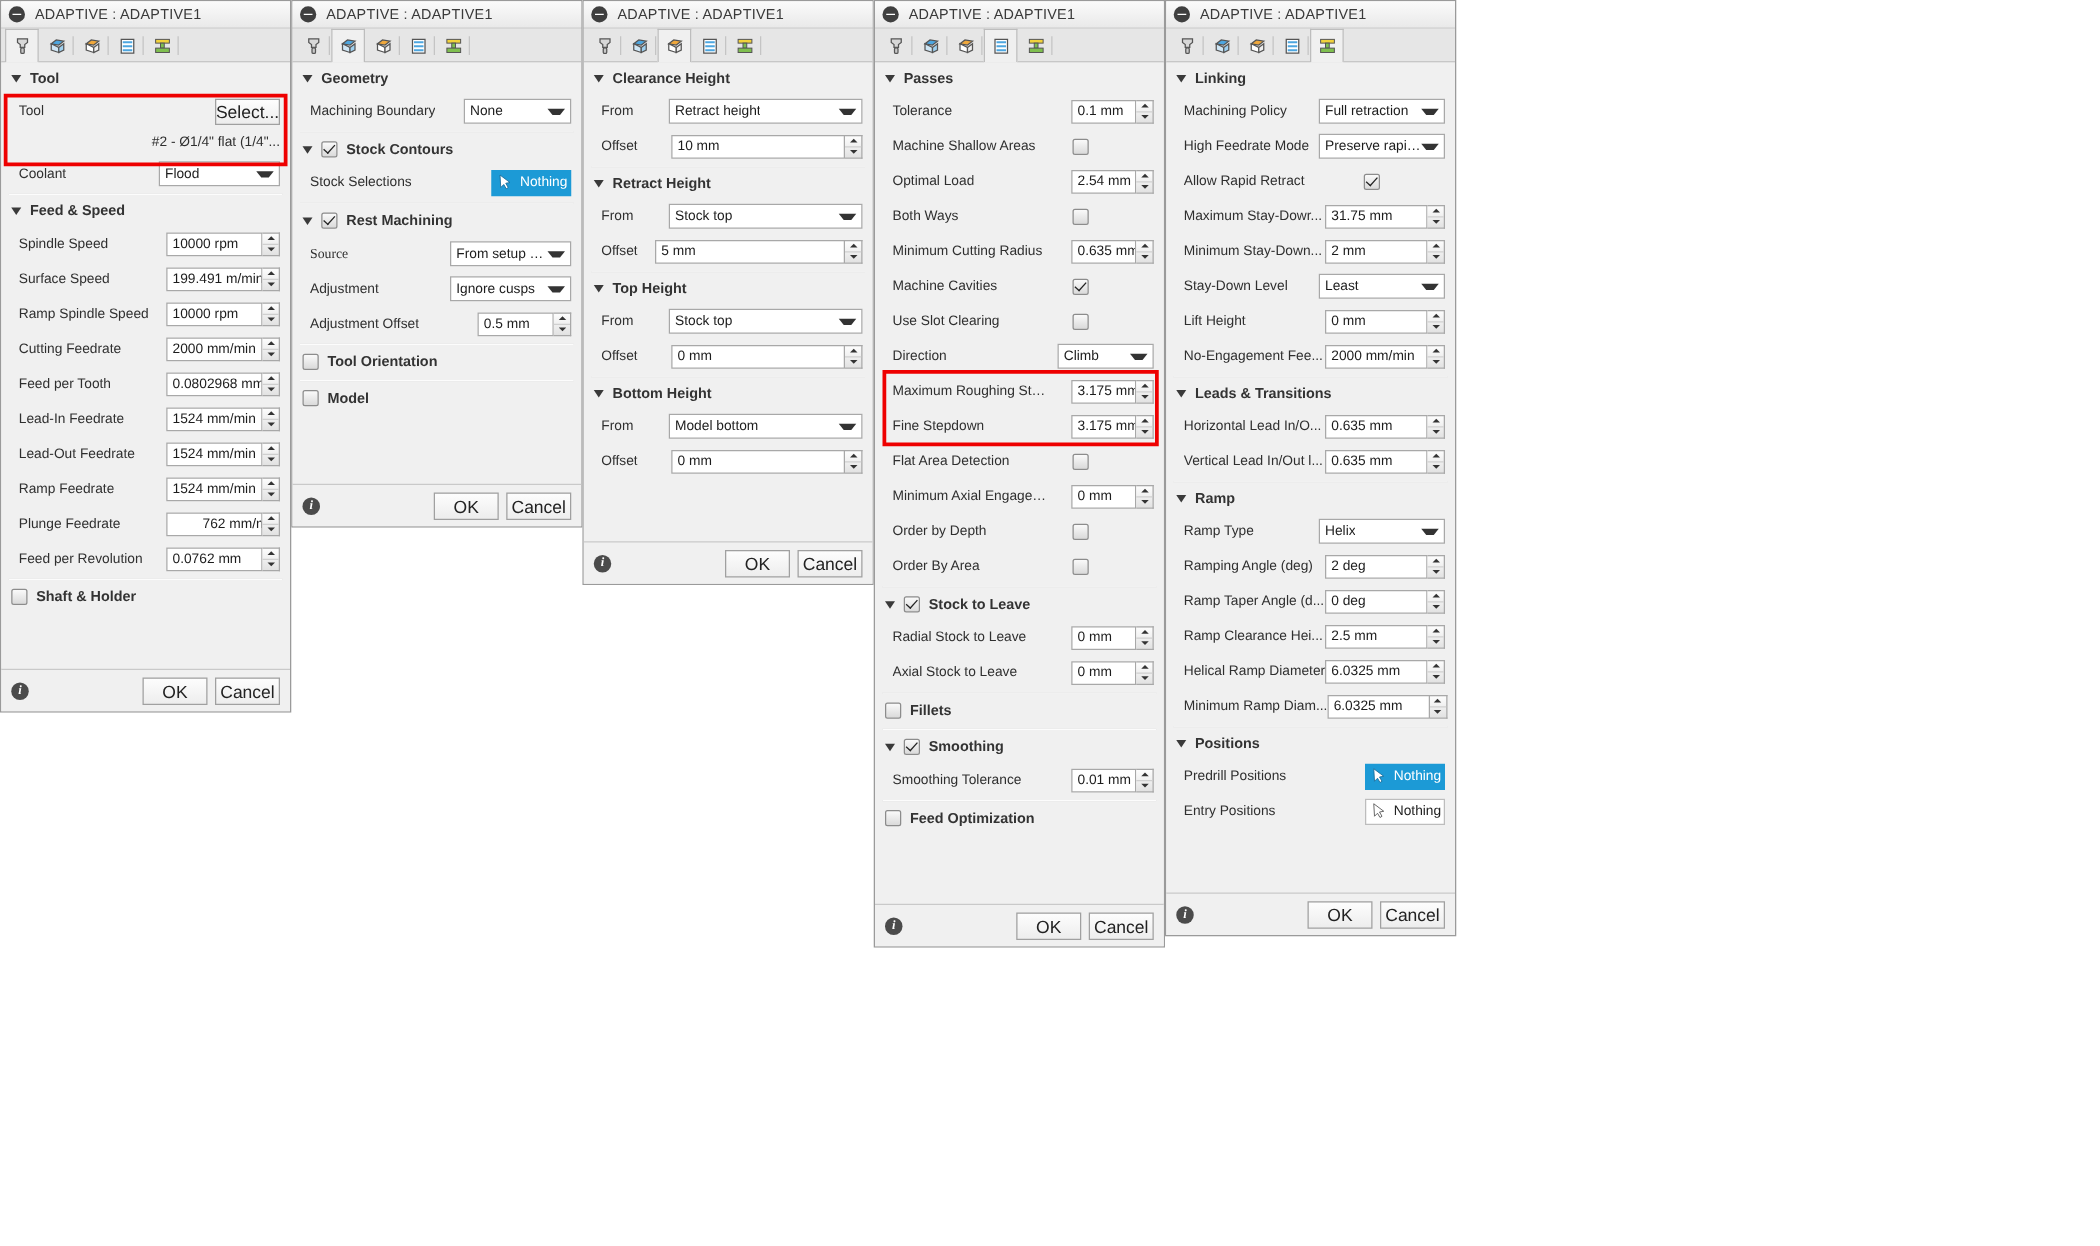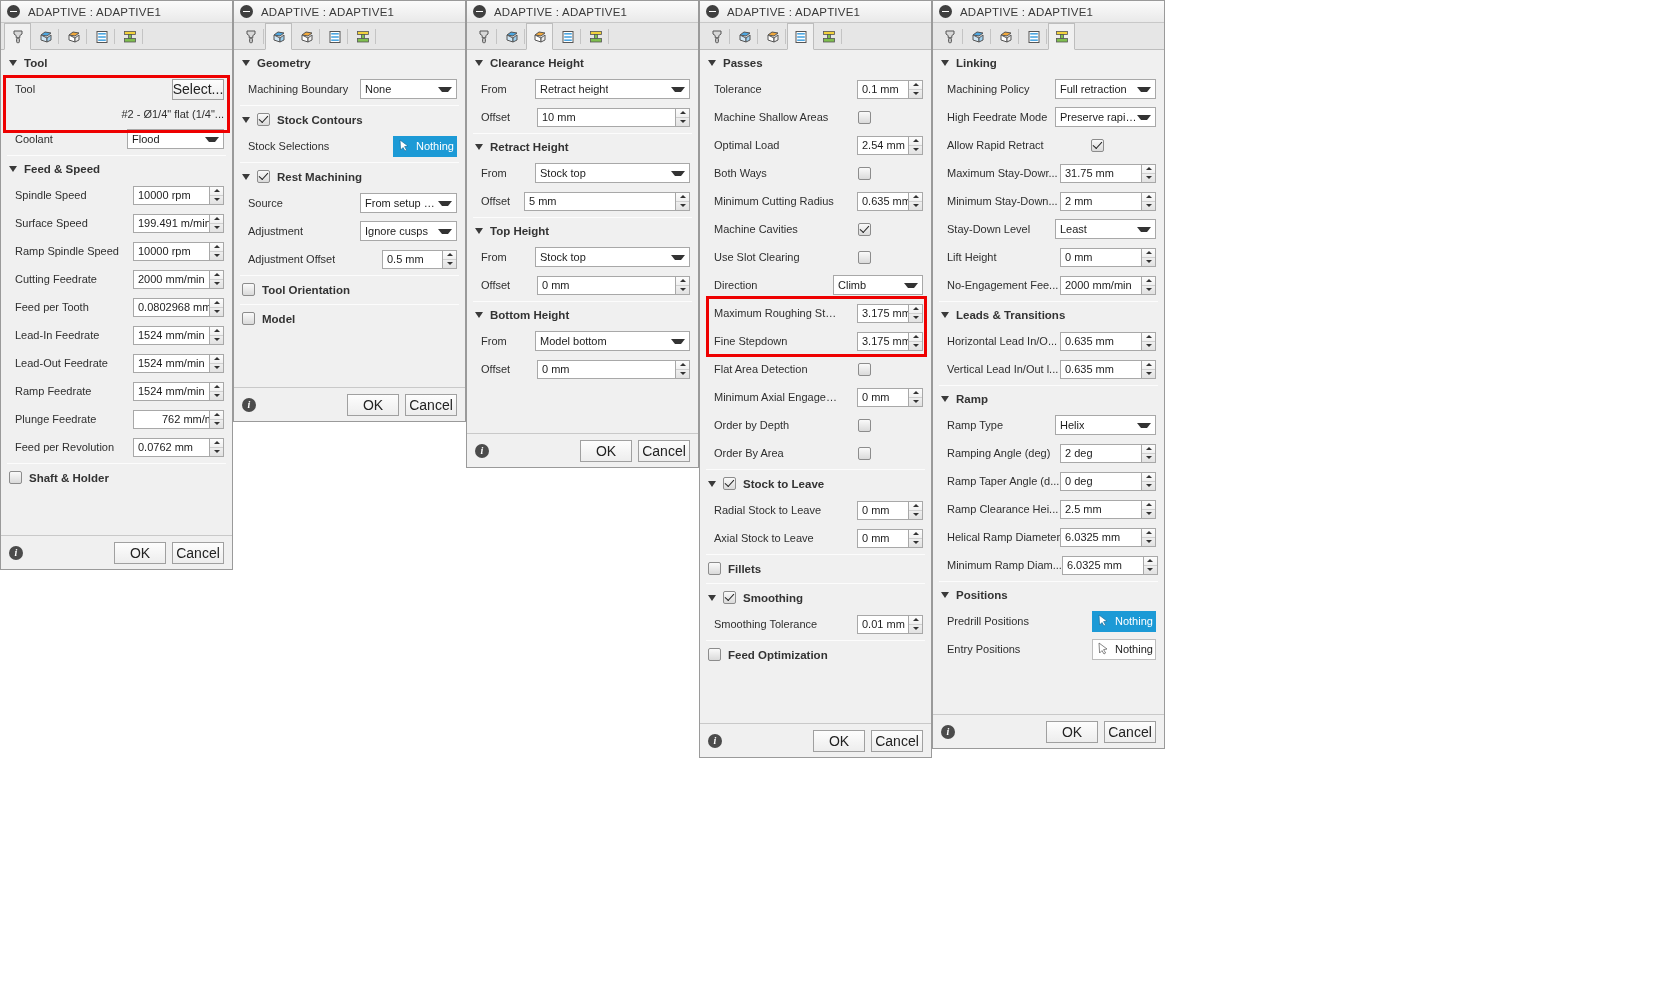--- a/index.html
+++ b/index.html
@@ -513,21 +513,21 @@
     </div>
 
     <div class="dbody">
       <div class="group-head">
         <span class="caret"></span>
         <span class="grp-title">Geometry</span>
       </div>
       <div class="row">
         <span class="lbl">Machining Boundary</span>
         <span class="ctl">
-          <span class="sel" style="width:97px;">
+          <span class="sel" style="width:86px;">
             <span class="selv">None</span>
             <span class="dd"></span>
           </span>
         </span>
       </div>
 
       <div class="divider"></div>
       <div class="group-head">
         <span class="caret"></span>
         <span class="cb on grp-head-cb"></span>
@@ -546,21 +546,21 @@
       </div>
 
       <div class="divider"></div>
       <div class="group-head">
         <span class="caret"></span>
         <span class="cb on grp-head-cb"></span>
         <span class="grp-title">Rest Machining</span>
       </div>
       <div id="rest-rows">
           <div class="row">
-            <span class="lbl" style="max-width:128px;">Source</span>
+            <span class="lbl" style="max-width:128px;font-family:Liberation Serif, serif;">Source</span>
             <span class="ctl">
               <span class="sel" style="width:97px;">
                 <span class="selv">From setup stock</span>
                 <span class="dd"></span>
               </span>
             </span>
           </div>
           <div class="row">
             <span class="lbl" style="max-width:128px;">Adjustment</span>
             <span class="ctl">
@@ -898,21 +898,21 @@
           </div>
           <div class="row">
             <span class="lbl" style="max-width:128px;">Use Slot Clearing</span>
             <span class="ctl" style="padding-right:52px;">
               <span class="cb"></span>
             </span>
           </div>
           <div class="row">
             <span class="lbl" style="max-width:128px;">Direction</span>
             <span class="ctl">
-              <span class="sel" style="width:90px;">
+              <span class="sel" style="width:77px;">
                 <span class="selv">Climb</span>
                 <span class="dd"></span>
               </span>
             </span>
           </div>
           <div class="row">
             <span class="lbl" style="max-width:128px;">Maximum Roughing Stepdov...</span>
             <span class="ctl">
               <span class="txt" style="width:52px;">3.175 mm</span>
               <span class="spin">

